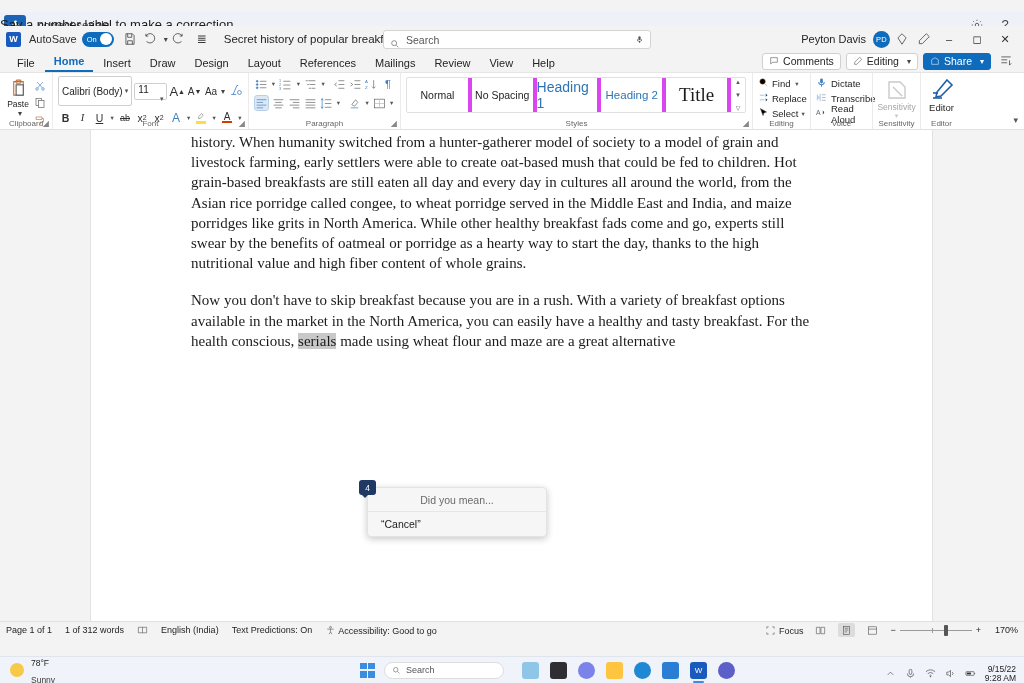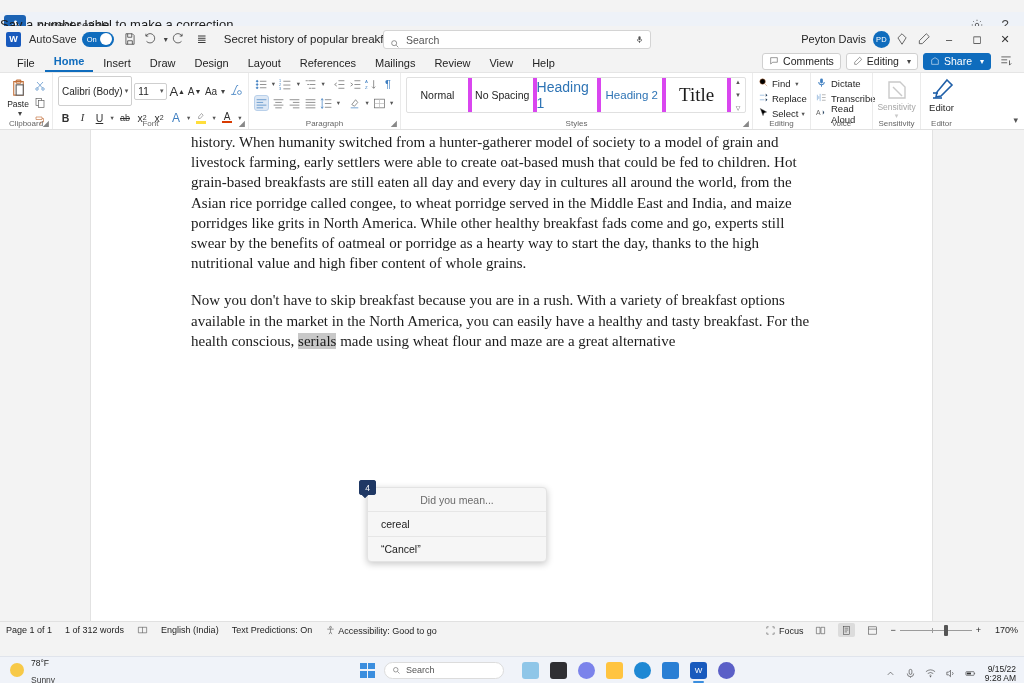--- a/index.html
+++ b/index.html
@@ -119,21 +119,21 @@
   .clip-small svg { width:12px; height:12px; }
 
   
   .font-g { width: 196px; }
   .fname {
     width: 82px; height: 30px; border:1px solid #cfcfcf; background:#fff; border-radius:2px;
     font-size:10px; color:#242424; display:flex;align-items:center;padding:0 3px;
   }
   .fsize {
     width: 36px; height: 17px; border:1px solid #cfcfcf; background:#fff; border-radius:2px;
-    font-size:10px; color:#242424; display:flex;align-items:center;padding:0 3px;
+    font-size:10px; color:#242424; display:flex;align-items:flex-start;padding:0 3px;flex-direction:column;
   }
   .dd-arrow { margin-left:auto; font-size:7px; color:#555; }
   .font-g .ibtn { width:17px; height:17px; }
   .font-g .r2 .ibtn { width:16px; height:17px; font-size:10.5px; }
   .sup { font-size:7px; vertical-align: super; }
   .sub { font-size:7px; vertical-align: sub; }
   .underbar { display:block; width:10px; height:2.5px; margin: 0 auto; }
   .stack { display:flex; flex-direction:column; align-items:center; justify-content:center; }
 
   
@@ -678,24 +678,20 @@
       <div class="page">
         <div class="doc-body">
           <p>history. When humanity switched from a hunter-gatherer model of society to a model of grain and livestock farming, early settlers were able to create oat-based mush that could be fed to children. Hot grain-based breakfasts are still eaten all day and every day in cultures all around the world, from the Asian rice porridge called congee, to wheat porridge served in the Middle East and India, and maize porridges like grits in North America. While other healthy breakfast fads come and go, experts still swear by the benefits of oatmeal or porridge as a hearty way to start the day, thanks to the high nutritional value and high fiber content of whole grains.</p>
           <p><span>Now you don't have to skip breakfast because you are in a rush. With a variety of breakfast options available in the market in the North America, you can easily have a healthy and tasty breakfast. For the health conscious, </span><span class="sel">serials</span><span> made using wheat flour and maze are a great alternative</span></p>
         </div>
       </div>
 
       <div class="popup">
         <div class="popup-head">Did you mean...</div>
 
-        <div class="popup-item">
-          <span class="badge" style="top:-8px">2</span>
-          <span>cereal</span>
-        </div>
         <div class="popup-item">
           <span class="badge" style="top:-8px">4</span>
           <span>“Cancel”</span>
         </div>
       </div>
     </div>
 
     <div class="statusbar">
       <span>Page 1 of 1</span>
       <span>1 of 312 words</span>

